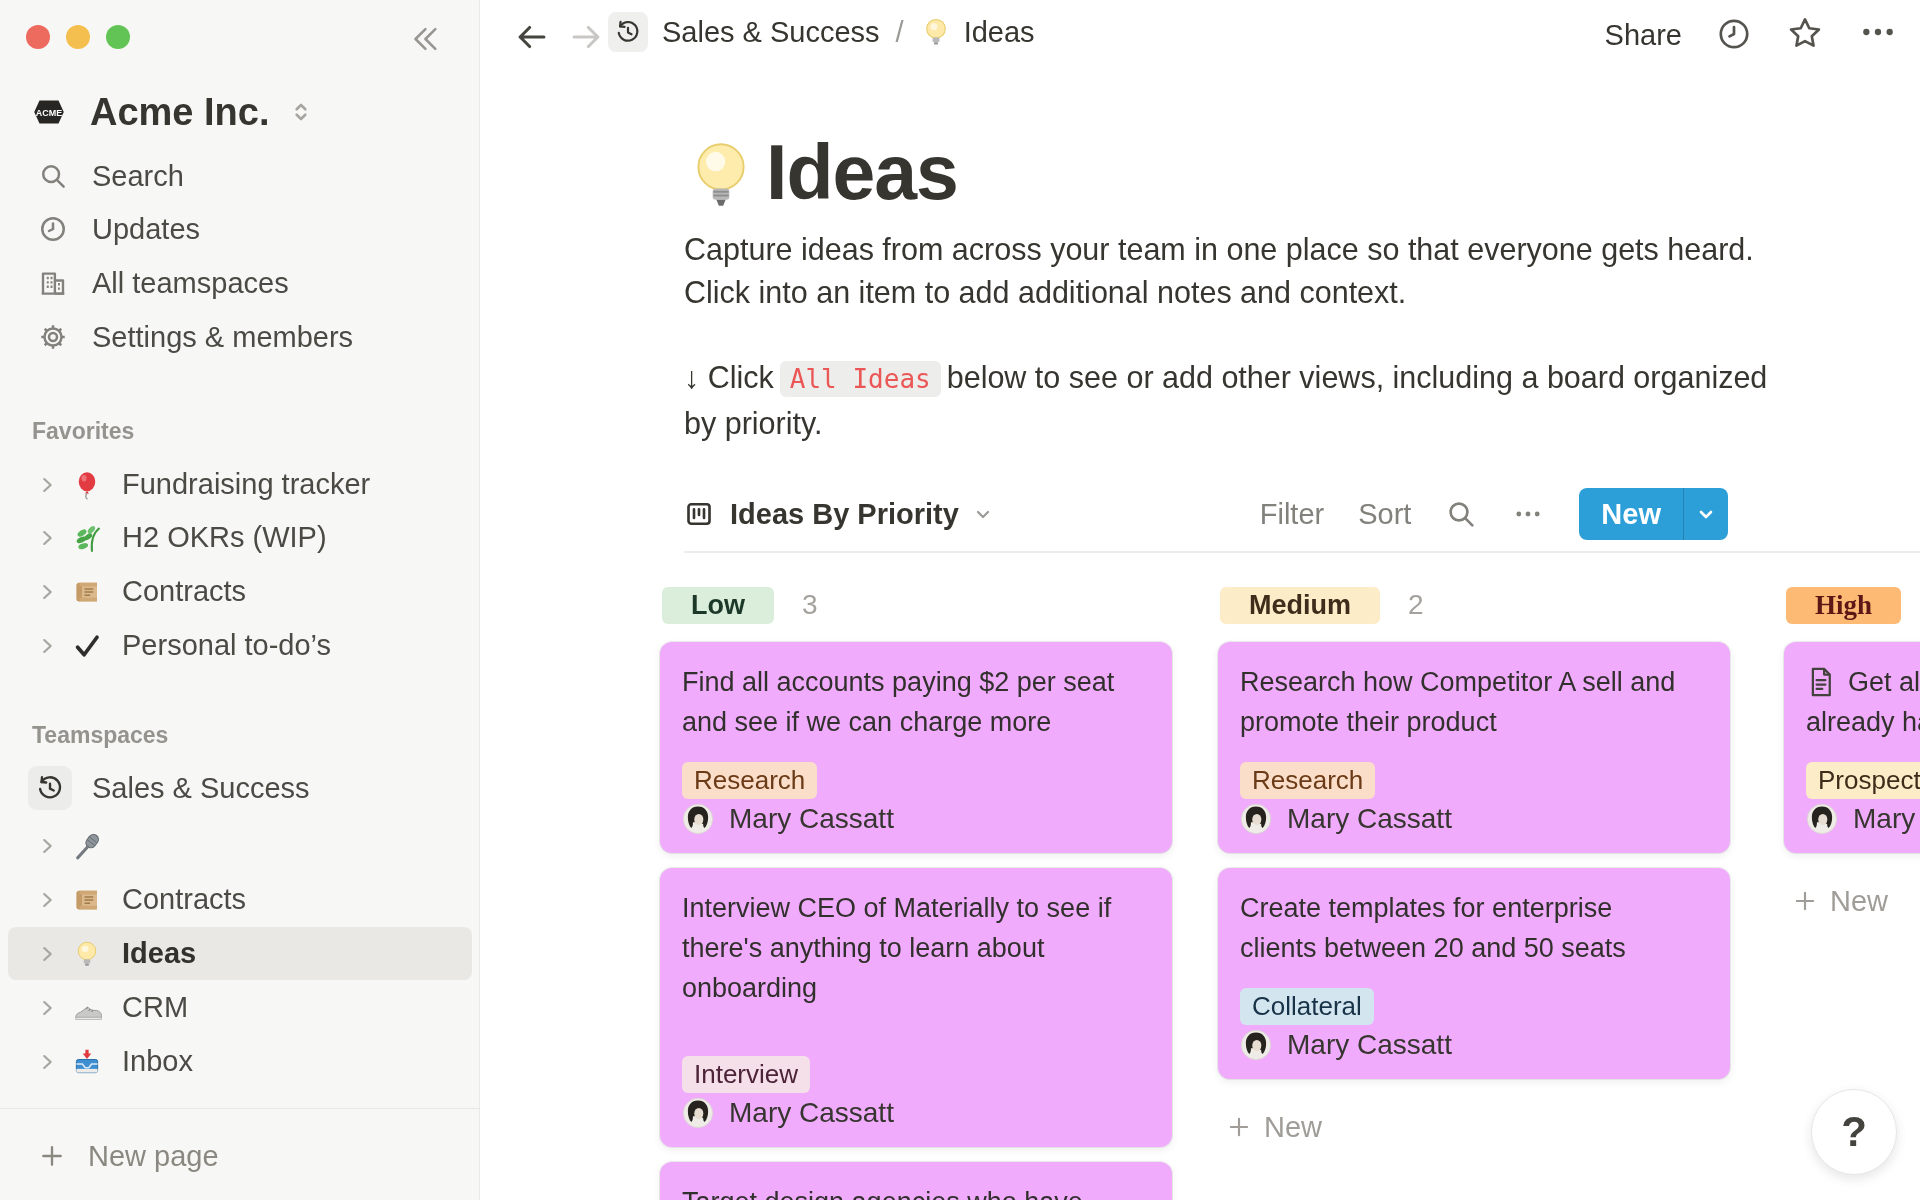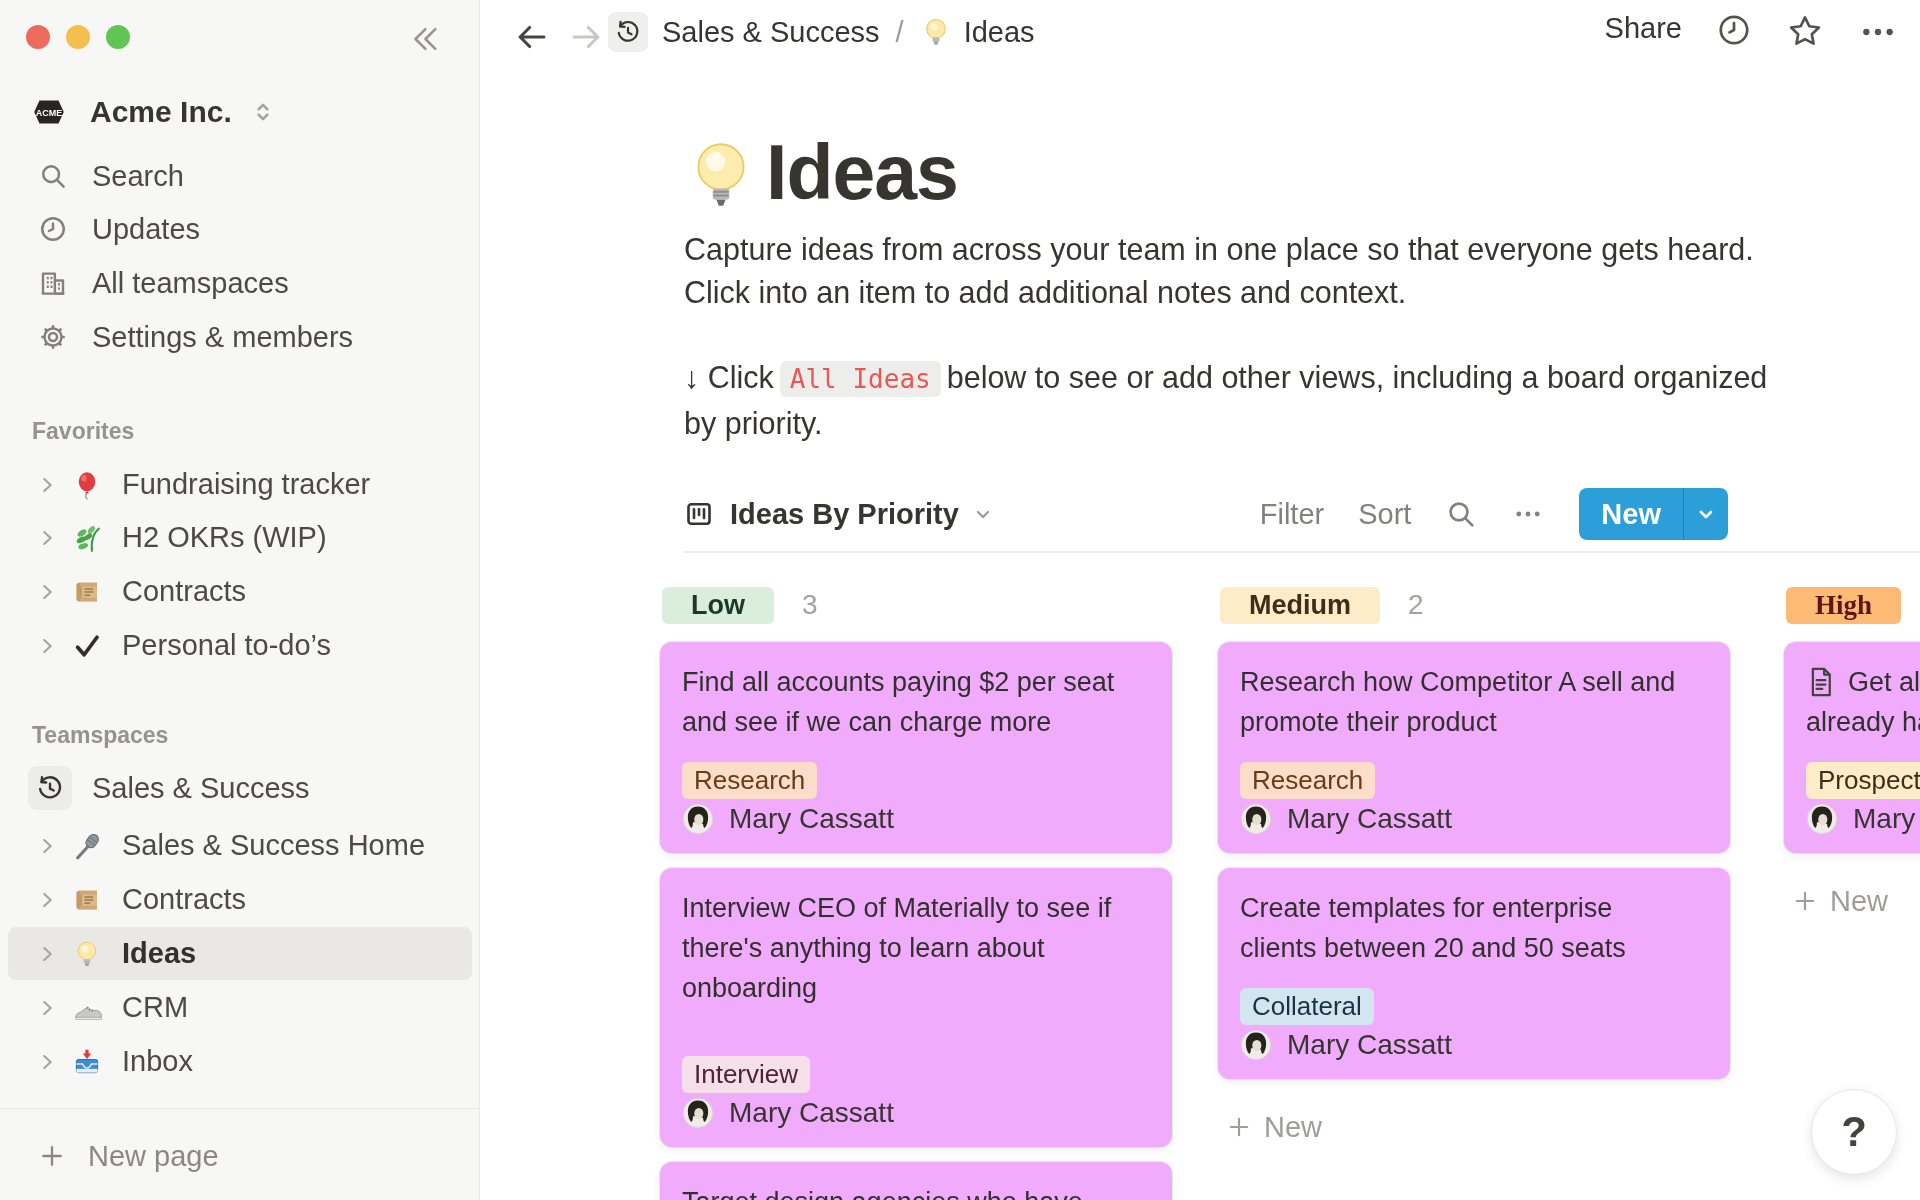--- a/index.html
+++ b/index.html
@@ -8,21 +8,21 @@
   #app { position:relative; width:1920px; height:1200px; overflow:hidden; }
 
   
   .sidebar { position:absolute; left:0; top:0; width:480px; height:1200px;
              background:#f7f7f5; border-right:1px solid #ebeae8; }
   .traffic { position:absolute; top:25px; left:26px; display:flex; gap:16px; }
   .traffic span { width:24px; height:24px; border-radius:50%; display:block; }
   .tl-red{background:#ed6a5e;} .tl-yellow{background:#f5bf4f;} .tl-green{background:#61c454;}
   .collapse { position:absolute; top:22px; right:38px; color:#989691; }
   .ws-row { position:absolute; top:86px; left:30px; right:20px; height:52px; display:flex; align-items:center; }
-  .ws-name { font-size:30px; font-weight:700; color:#37352f; margin-left:22px; }
+  .ws-name { font-size:38px; font-weight:700; color:#37352f; margin-left:22px; }
   .ws-switch { margin-left:18px; }
   .srow { position:absolute; left:0; width:480px; height:52px; display:flex; align-items:center; }
   .srow .ic { width:30px; margin-left:38px; flex:none; display:flex; }
   .srow .lbl { margin-left:24px; font-size:29px; color:#4c4a45; white-space:nowrap; }
   .sec-lbl { position:absolute; left:32px; font-size:23px; font-weight:600; color:#95938e; }
   .frow { position:absolute; left:0; width:488px; height:53px; display:flex; align-items:center; }
   .frow .chev { margin-left:36px; width:22px; flex:none; display:flex; }
   .frow .emoji { margin-left:14px; width:32px; flex:none; display:flex; }
   .frow .lbl { margin-left:18px; font-size:29px; color:#4c4a45; white-space:nowrap; }
   .frow.selected { background:#e9e8e5; border-radius:8px; left:8px; width:464px; }
@@ -34,21 +34,21 @@
   .newpage .lbl { margin-left:22px; font-size:29px; color:#8a8880; }
 
   
   .topbar { position:absolute; left:480px; top:0; width:1440px; height:76px; }
   .nav-arrows { position:absolute; left:33px; top:18px; display:flex; gap:16px; align-items:center; }
   .bc { position:absolute; left:128px; top:12px; display:flex; align-items:center; }
   .bc-chip { width:40px; height:40px; background:#efefed; border-radius:8px; display:flex; align-items:center; justify-content:center; }
   .bc-name { font-size:29px; color:#37352f; margin-left:14px; white-space:nowrap; }
   .bc-sep { font-size:29px; color:#9b9a97; margin:0 16px; }
   .bc .emoji { display:flex; margin-right:12px; }
-  .top-right { position:absolute; right:22px; top:12px; display:flex; align-items:flex-start; gap:34px; }
+  .top-right { position:absolute; right:22px; top:12px; display:flex; align-items:flex-end; gap:34px; }
   .share { font-size:29px; color:#37352f; }
 
   
   .page-emoji { position:absolute; left:688px; top:140px; }
   .page-title { position:absolute; left:766px; top:128px; font-size:77px; font-weight:700; letter-spacing:-1px; color:#37352f; }
   .desc { position:absolute; left:684px; top:228px; font-size:30.5px; line-height:43px; color:#37352f; white-space:nowrap; }
   .callout { position:absolute; left:684px; top:355px; font-size:30.5px; line-height:44px; color:#37352f; white-space:nowrap; }
   .code-chip { font-family:"DejaVu Sans Mono", monospace; font-size:26px; color:#eb5757;
                background:rgba(135,131,120,0.15); border-radius:6px; padding:3px 10px; margin:0 6px; }
 
@@ -247,21 +247,20 @@
             <polyline points="9 5.5 16 12 9 18.5"></polyline>
           </svg>
         </span>
       <span class="emoji">
           <svg width="30" height="30" viewBox="0 0 24 24">
             <rect x="12.2" y="2.4" width="8" height="11.4" rx="4" fill="#8f969c" stroke="#666c71" stroke-width="0.8" transform="rotate(38 16.2 8)"></rect>
             <path d="M12.6 12.6L4.5 21.5" stroke="#747a80" stroke-width="2.4" stroke-linecap="round"></path>
             <path d="M13.5 4.5l6 4.6M12 6.8l6 4.6" stroke="#666c71" stroke-width="0.8"></path>
           </svg>
         </span>
-      <span class="lbl">Sales &amp; Success Home</span>
     </div>
     <div class="frow" style="top:873px">
       <span class="chev">
           <svg width="22" height="22" viewBox="0 0 24 24" fill="none" stroke="#a7a5a0" stroke-width="2.4" stroke-linecap="round" stroke-linejoin="round">
             <polyline points="9 5.5 16 12 9 18.5"></polyline>
           </svg>
         </span>
       <span class="emoji">
           <svg width="30" height="30" viewBox="0 0 24 24">
             <rect x="6" y="4.5" width="14" height="15" fill="#dcb98c"></rect>

